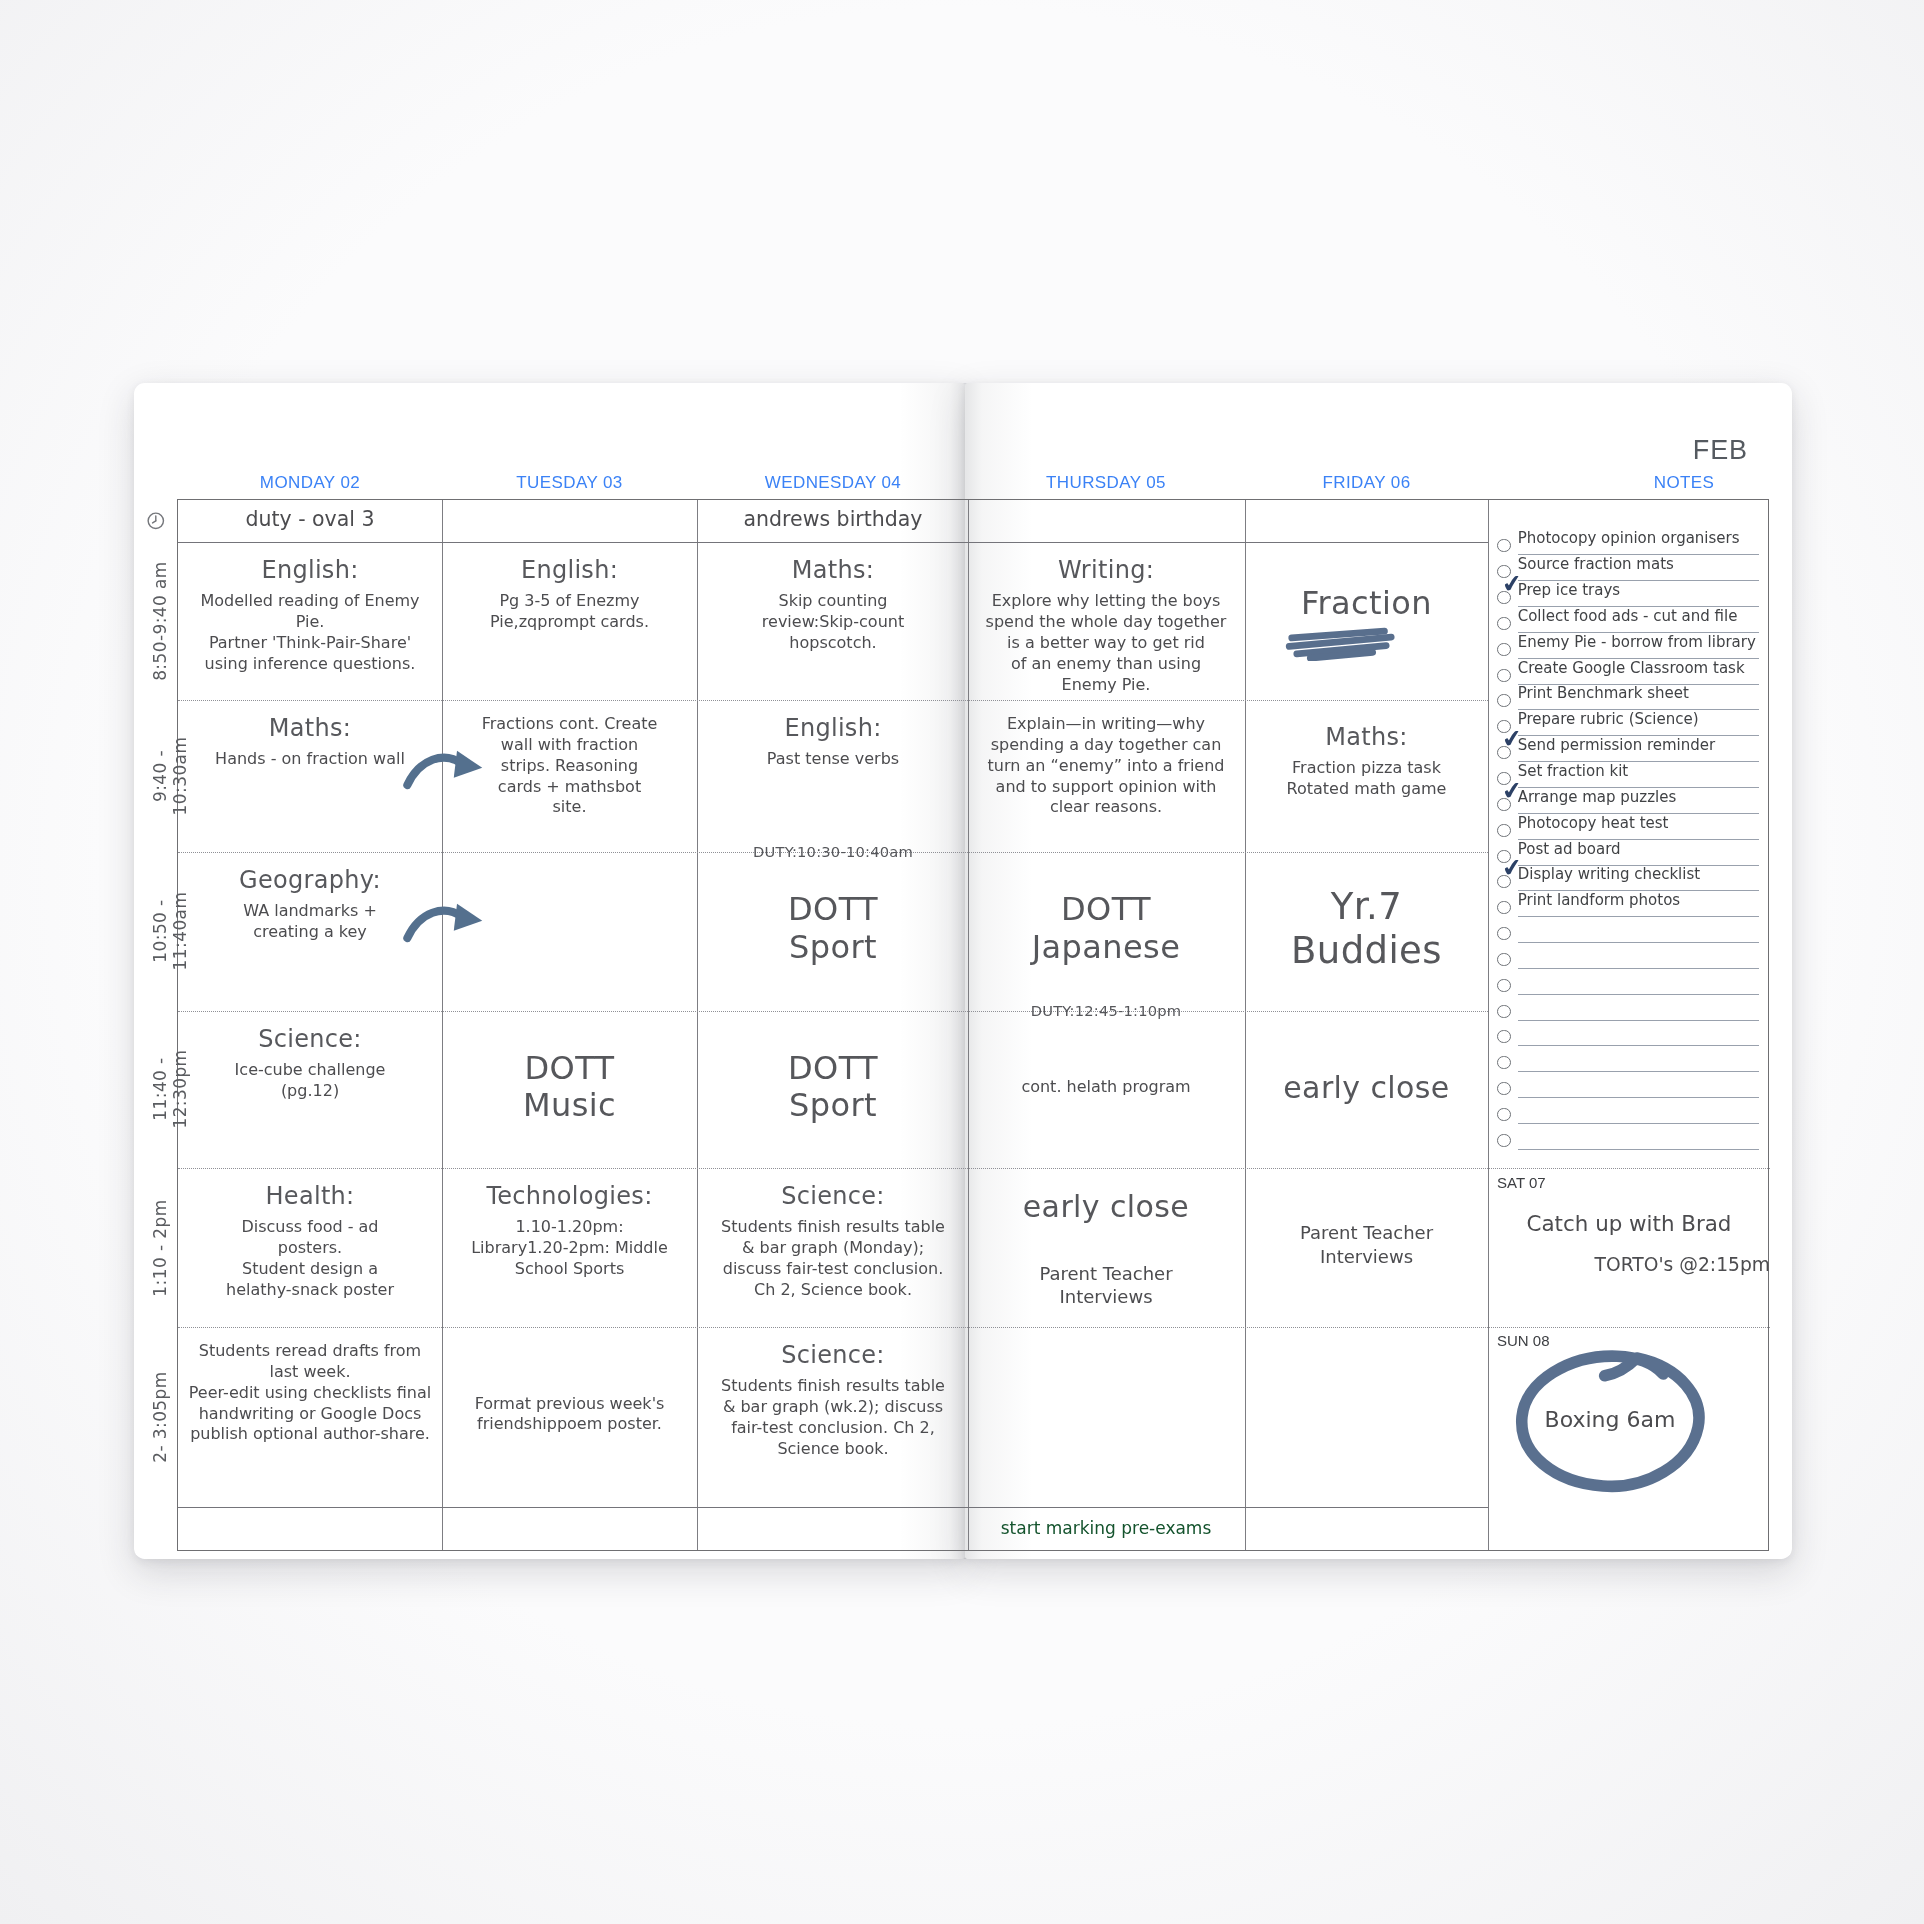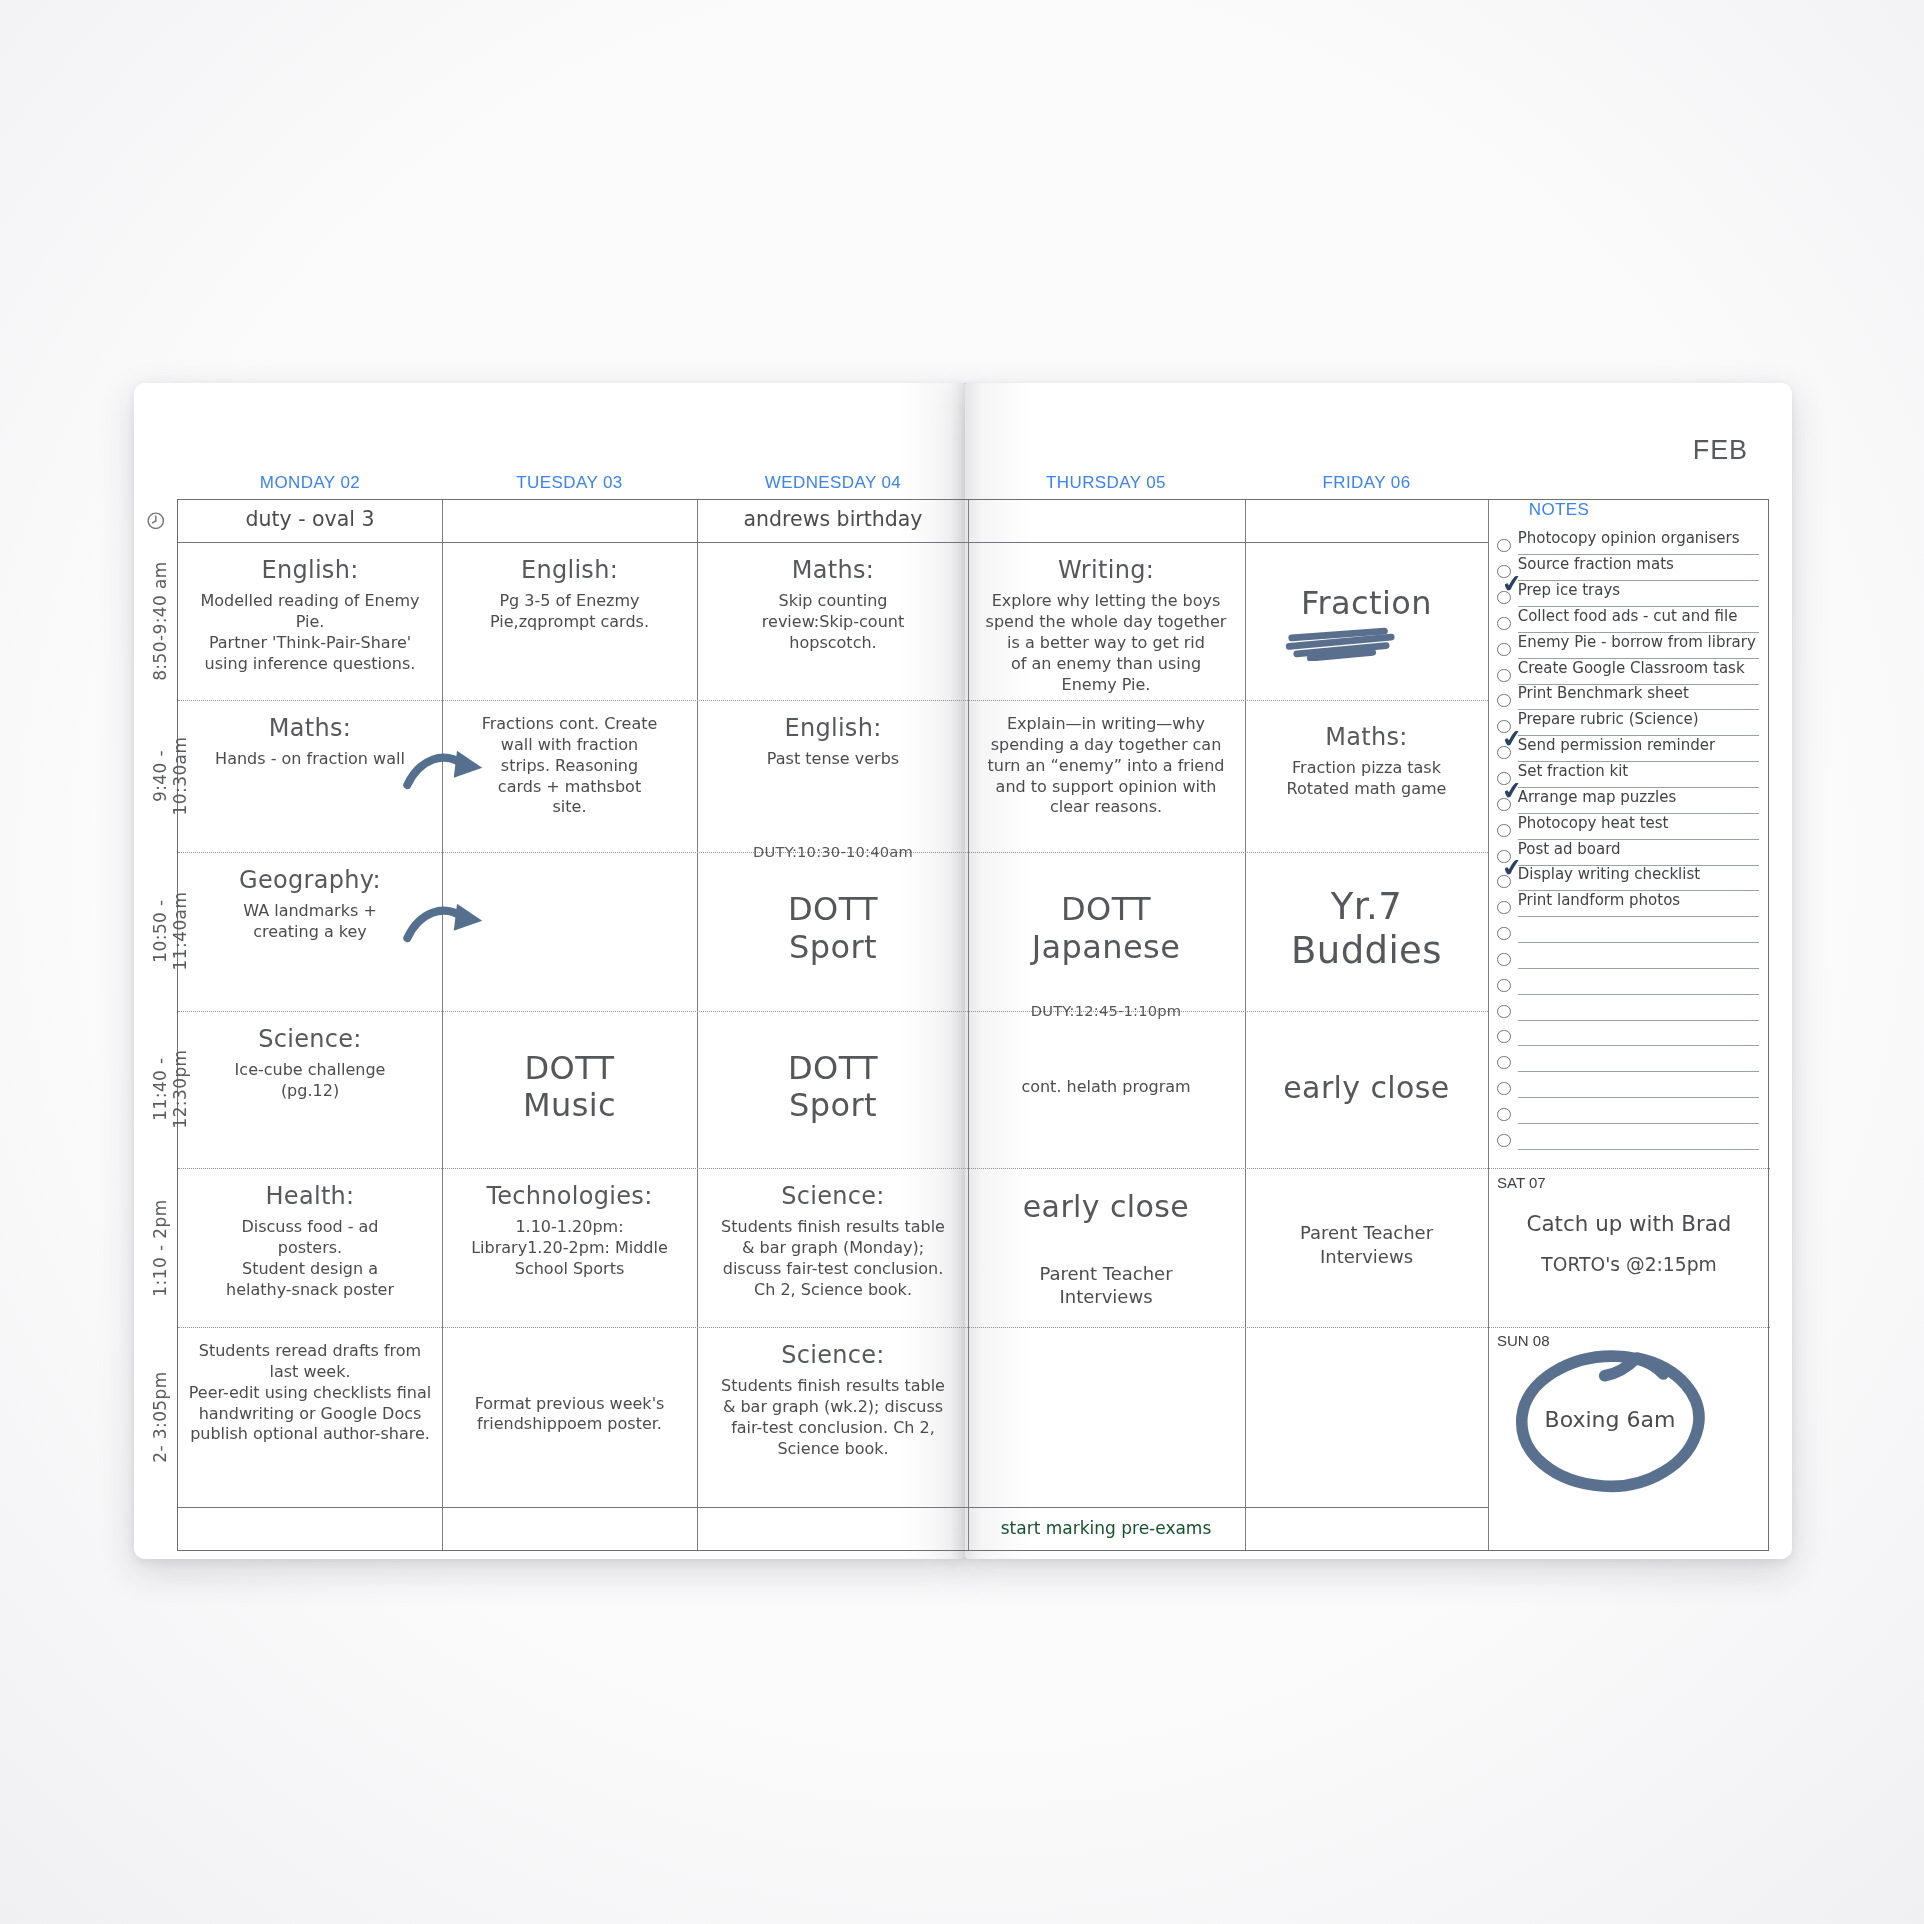--- a/index.html
+++ b/index.html
@@ -21,21 +21,21 @@
         font-size:27px;color:#555a60;letter-spacing:0.9px;}
   .grid{position:absolute;left:43px;top:116px;width:1592px;height:1052px;
         border:1.4px solid #6f6f72;box-sizing:border-box;}
   .vline{position:absolute;top:0;bottom:0;width:0;border-left:1.2px solid #7d7d82;}
   .hline{position:absolute;left:0;height:0;}
   .hline.solid{border-top:1.3px solid #74747a;}
   .hline.dot{border-top:1.8px dotted #8f9096;}
   .dayhdr{position:absolute;top:-27px;text-align:center;font-family:"Liberation Sans",sans-serif;
         font-size:17px;color:#3b82f6;letter-spacing:0.4px;}
   .h-mon{left:0;width:264px;} .h-tue{left:264px;width:255px;} .h-wed{left:519px;width:272px;}
-  .h-thu{left:790px;width:276px;} .h-fri{left:1067px;width:243px;} .h-notes{left:1240px;width:282px;margin-top:27px;}
+  .h-thu{left:790px;width:276px;} .h-fri{left:1067px;width:243px;} .h-notes{left:1365px;width:282px;}
   .time{position:absolute;left:-86px;width:134px;height:18px;transform:rotate(-90deg);
         text-align:center;font-size:17px;color:#5a5c60;letter-spacing:0.4px;}
   .clock{position:absolute;left:-32px;top:10.7px;}
   .col-mon{left:0;width:264px;} .col-tue{left:264px;width:255px;} .col-wed{left:519px;width:272px;}
   .col-thu{left:790px;width:276px;} .col-fri{left:1067px;width:243px;}
   .row-duty{top:0;height:42px;} .row-1{top:42px;height:159px;} .row-2{top:200px;height:151px;}
   .row-3{top:352px;height:159px;} .row-4{top:511px;height:158px;} .row-5{top:668px;height:159px;}
   .row-6{top:827px;height:180px;}
   .cell{position:absolute;box-sizing:border-box;display:flex;flex-direction:column;
         align-items:center;padding:14.3px 9px 5.3px 9px;text-align:center;color:#4c4c4f;}
@@ -51,21 +51,21 @@
   .chk{position:absolute;left:9px;right:10.7px;height:26px;display:flex;align-items:flex-end;}
   .circle{position:relative;flex:0 0 11.6px;width:11.6px;height:11.6px;margin:0 7.1px 2.7px 0;
         border:1.4px solid #6e7277;border-radius:50%;background:#fff;}
   .mark{position:absolute;left:5.3px;top:-10.7px;font-size:24px;font-weight:bold;
         color:#2c4166;transform:rotate(-8deg);z-index:2;}
   .lbl{flex:1;font-size:15px;color:#404245;border-bottom:1.2px solid #99a1ad;
         padding-bottom:7px;white-space:nowrap;overflow:hidden;text-align:left;}
   .wk-label{position:absolute;font-family:"Liberation Sans",sans-serif;font-size:15px;color:#3c3e42;}
   .sat-line1{position:absolute;left:1310px;width:282px;top:711px;text-align:center;
         font-size:21.4px;color:#4c4c4f;}
-  .sat-line2{position:absolute;left:1310px;width:282px;top:754px;text-align:center;
+  .sat-line2{position:absolute;left:1310px;width:282px;top:754px;text-align:right;
         font-size:18.7px;color:#4c4c4f;}
   .sun-text{position:absolute;left:1325px;width:214px;top:907px;text-align:center;
         font-size:22px;color:#4c4c4f;z-index:2;}
   .ink-svg{position:absolute;z-index:1;}
 </style>
 </head>
 <body>
 
 <div class="stage">
   <div class="spread">

